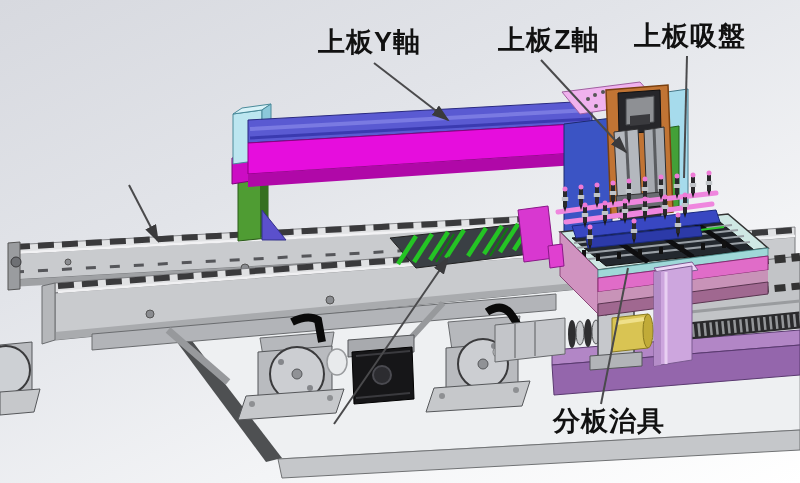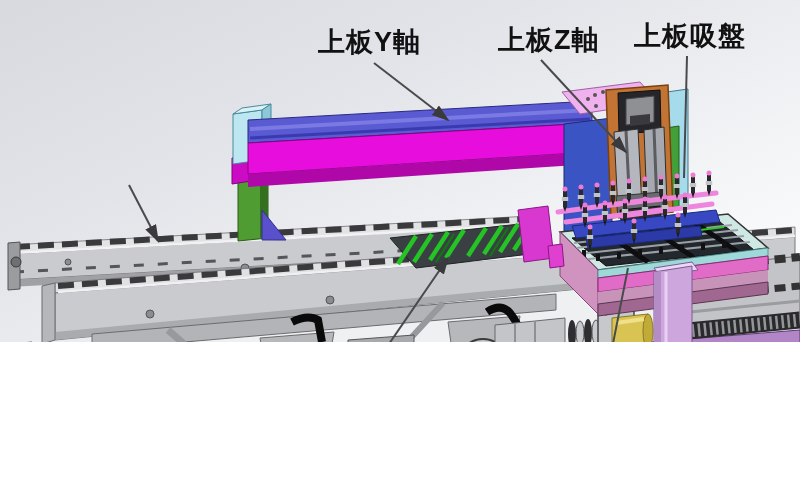--- a/index.html
+++ b/index.html
@@ -1,17 +1,17 @@
 <!DOCTYPE html>
 <html><head>
 <meta charset="utf-8">
 <style>
   html,body{margin:0;padding:0;}
   #stage{
-    position:relative;width:800px;height:342px;overflow:hidden;
+    position:relative;width:800px;height:483px;overflow:hidden;
     background:linear-gradient(155deg,#d7d9df 0%,#e2e4e9 35%,#f3f4f6 70%,#ffffff 100%);
     font-family:"Liberation Sans","DejaVu Sans",sans-serif;
   }
   #machine-svg{position:absolute;left:0;top:0;}
   .anno{
     position:absolute;color:#111;font-weight:700;font-size:27px;line-height:1.1;
     white-space:nowrap;letter-spacing:1px;
   }
 </style>
 </head>
@@ -284,14 +284,15 @@
     <line x1="687" y1="56" x2="684" y2="178"></line>
     <line x1="129" y1="185" x2="158" y2="241" marker-end="url(#arrow)"></line>
     <line x1="334" y1="424" x2="448" y2="258" marker-end="url(#arrow)"></line>
     <line x1="601" y1="404" x2="628" y2="268"></line>
   </g>
 </svg>
 
 <div class="anno" style="left:318px;top:28px">上板Y軸</div>
 <div class="anno" style="left:634px;top:22px">上板吸盤</div>
 <div class="anno" style="left:498px;top:26px">上板Z軸</div>
+<div class="anno" style="left:553px;top:407px">分板治具</div>
 
 </div>
 
 </body></html>

